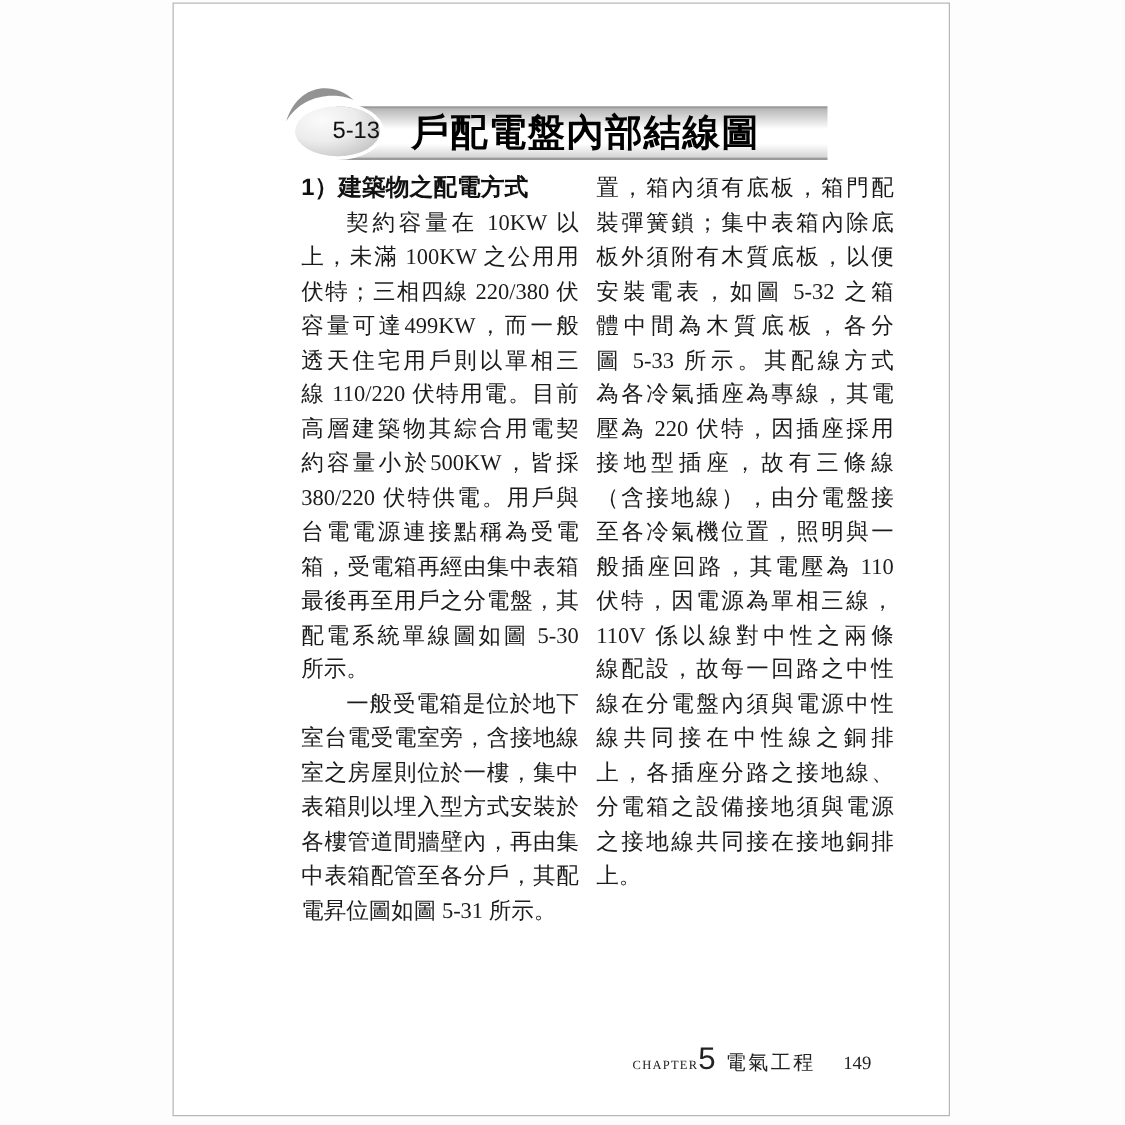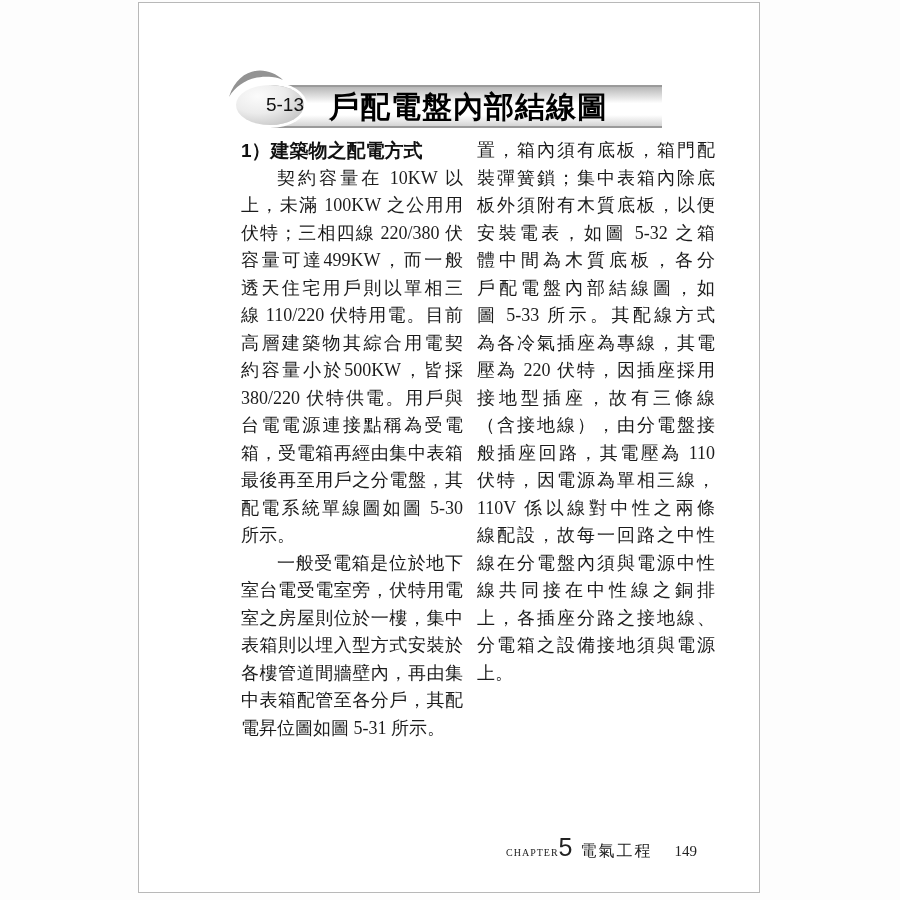--- a/index.html
+++ b/index.html
@@ -156,49 +156,50 @@
           <div class="line">線 110/220 伏特用電。目前</div>
           <div class="line">高層建築物其綜合用電契</div>
           <div class="line">約容量小於500KW，皆採</div>
           <div class="line">380/220 伏特供電。用戶與</div>
           <div class="line">台電電源連接點稱為受電</div>
           <div class="line">箱，受電箱再經由集中表箱</div>
           <div class="line">最後再至用戶之分電盤，其</div>
           <div class="line">配電系統單線圖如圖 5-30</div>
           <div class="line last-line">所示。</div>
           <div class="line indent">一般受電箱是位於地下</div>
-          <div class="line">室台電受電室旁，伏特用電</div>
+          <div class="line">室台電受電室旁，含接地線</div>
           <div class="line">室之房屋則位於一樓，集中</div>
           <div class="line">表箱則以埋入型方式安裝於</div>
           <div class="line">各樓管道間牆壁內，再由集</div>
           <div class="line">中表箱配管至各分戶，其配</div>
           <div class="line last-line">電昇位圖如圖 5-31 所示。</div>
         </div>
     </div>
     <div class="col col-right">
       <div>
           <div class="line">置，箱內須有底板，箱門配</div>
           <div class="line">裝彈簧鎖；集中表箱內除底</div>
           <div class="line">板外須附有木質底板，以便</div>
           <div class="line">安裝電表，如圖 5-32 之箱</div>
           <div class="line">體中間為木質底板，各分</div>
-          <div class="line">戶配電盤內部結線圖，如</div>
           <div class="line">圖 5-33 所示。其配線方式</div>
           <div class="line">為各冷氣插座為專線，其電</div>
           <div class="line">壓為 220 伏特，因插座採用</div>
           <div class="line">接地型插座，故有三條線</div>
           <div class="line">（含接地線），由分電盤接</div>
+          <div class="line">至各冷氣機位置，照明與一</div>
           <div class="line">般插座回路，其電壓為 110</div>
           <div class="line">伏特，因電源為單相三線，</div>
           <div class="line">110V 係以線對中性之兩條</div>
           <div class="line">線配設，故每一回路之中性</div>
           <div class="line">線在分電盤內須與電源中性</div>
           <div class="line">線共同接在中性線之銅排</div>
           <div class="line">上，各插座分路之接地線、</div>
           <div class="line">分電箱之設備接地須與電源</div>
+          <div class="line">之接地線共同接在接地銅排</div>
           <div class="line last-line">上。</div>
         </div>
     </div>
   </div>
 
   <div class="footer">
     <span class="chapter-label">CHAPTER</span>
     <span class="chapter-number">5</span>
     <span class="chapter-title">電氣工程</span>
     <span class="page-number">149</span>

